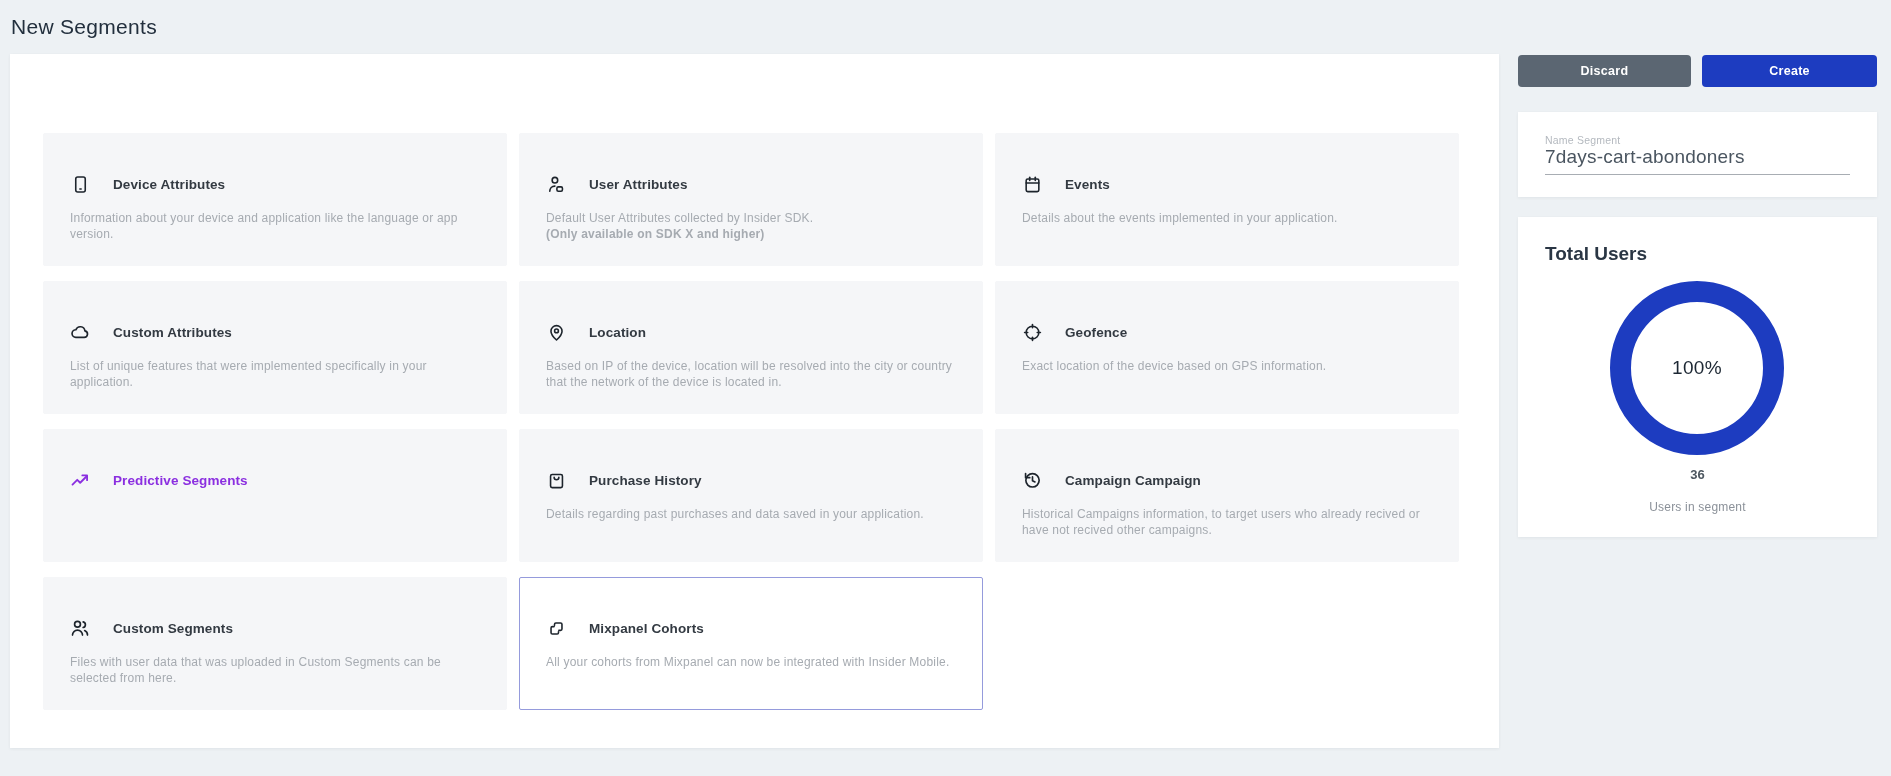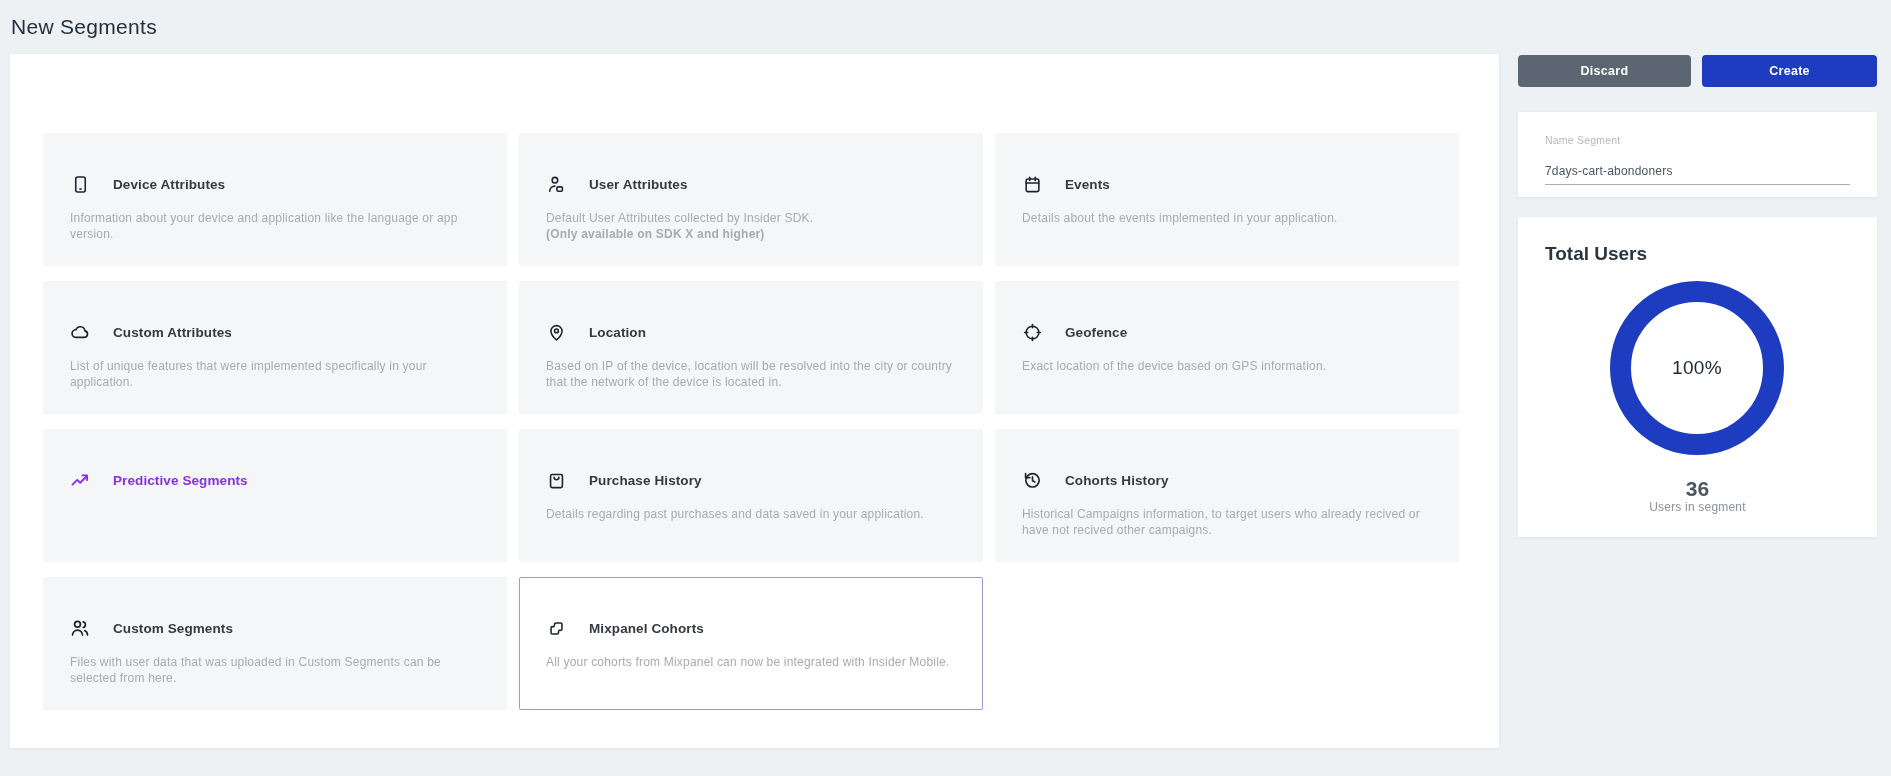--- a/index.html
+++ b/index.html
@@ -60,35 +60,35 @@
   }
   .btn-discard{left:1518px;width:173px;background:var(--discard-gray);}
   .btn-create{left:1702px;width:175px;background:var(--primary-blue);}
   .side-card{
     position:absolute;left:1518px;width:359px;background:#ffffff;
     box-shadow:0 1px 3px rgba(40,50,70,.07);
   }
   .name-card{top:112px;height:85px;padding:22px 27px 0 27px;}
   .name-label{font-size:10.5px;color:#b4b9bf;letter-spacing:.2px;}
   .name-input{
-    display:block;margin-top:18px;width:305px;background:transparent;
+    display:block;margin-top:0;width:305px;background:transparent;
     border:none;border-bottom:1px solid #a8adb3;outline:none;
-    font-family:inherit;font-size:12px;color:#4a5560;
+    font-family:inherit;font-size:19px;color:#4a5560;
     padding:0 0 6px 0;letter-spacing:.2px;
   }
   .total-card{top:217px;height:320px;}
   .total-heading{position:absolute;left:27px;top:26px;font-size:19px;font-weight:700;color:#2a3644;}
   .donut-wrap{position:absolute;left:79px;top:51px;width:200px;height:200px;}
   .donut-wrap svg{display:block;}
   .donut-center{
     position:absolute;inset:0;display:flex;align-items:center;justify-content:center;
     font-size:19px;font-weight:500;color:#1c2733;letter-spacing:.3px;
   }
-  .total-count{position:absolute;left:0;top:260px;width:100%;text-align:center;
-    font-size:21px;font-weight:700;color:#4d5760;}
+  .total-count{position:absolute;left:0;top:250px;width:100%;text-align:center;
+    font-size:13px;font-weight:700;color:#4d5760;}
   .total-caption{position:absolute;left:0;top:283px;width:100%;text-align:center;
     font-size:12px;color:#8b9199;letter-spacing:.2px;}
 </style>
 </head>
 <body>
 
 <div class="page-title">New Segments</div>
 
 <div class="main-panel">
   <div class="section-heading">Choose a category before creating a new Segment</div>
@@ -207,21 +207,21 @@
 
     <div class="card">
       <div class="card-head">
         <span class="icon">
           <svg width="20" height="20" viewBox="0 0 24 24" fill="none" stroke="currentColor" stroke-width="2" stroke-linecap="round" stroke-linejoin="round">
               <circle cx="12.6" cy="12.4" r="8"></circle>
               <polyline points="4.3 4.2 4.3 9.2 9.3 9.2"></polyline>
               <polyline points="12.6 8.3 12.6 12.9 15.6 14.4"></polyline>
             </svg>
         </span>
-        <span class="card-title">Cohorts History</span>
+        <span class="card-title">Campaign Campaign</span>
       </div>
       <div class="card-desc">Historical Campaigns information, to target users who already recived or have not recived other campaigns.</div>
     </div>
 
     <div class="card">
       <div class="card-head">
         <span class="icon">
           <svg width="20" height="20" viewBox="0 0 24 24" fill="none" stroke="currentColor" stroke-width="2" stroke-linecap="round" stroke-linejoin="round">
               <circle cx="9" cy="7.5" r="3.5"></circle>
               <path d="M3 20.5c0-3.3 2.7-6 6-6s6 2.7 6 6"></path>

